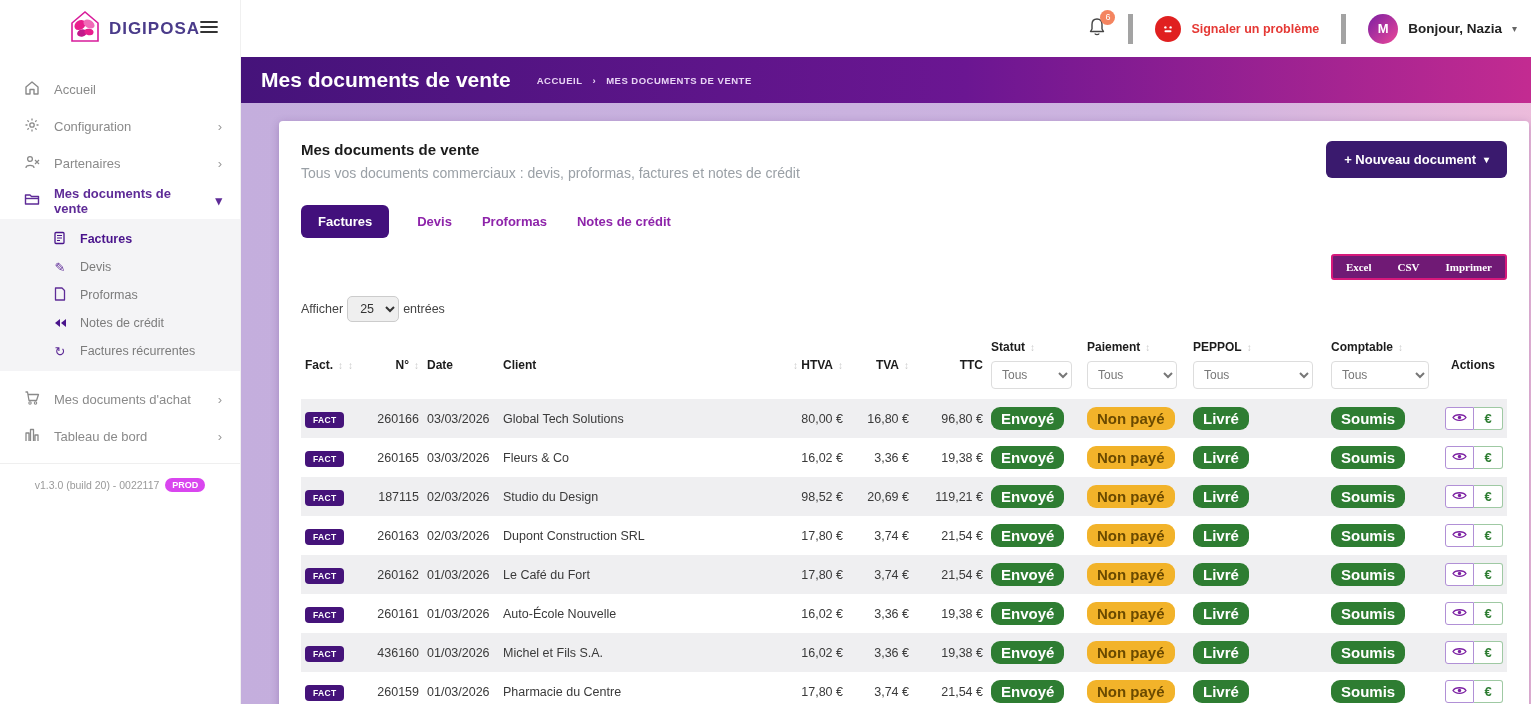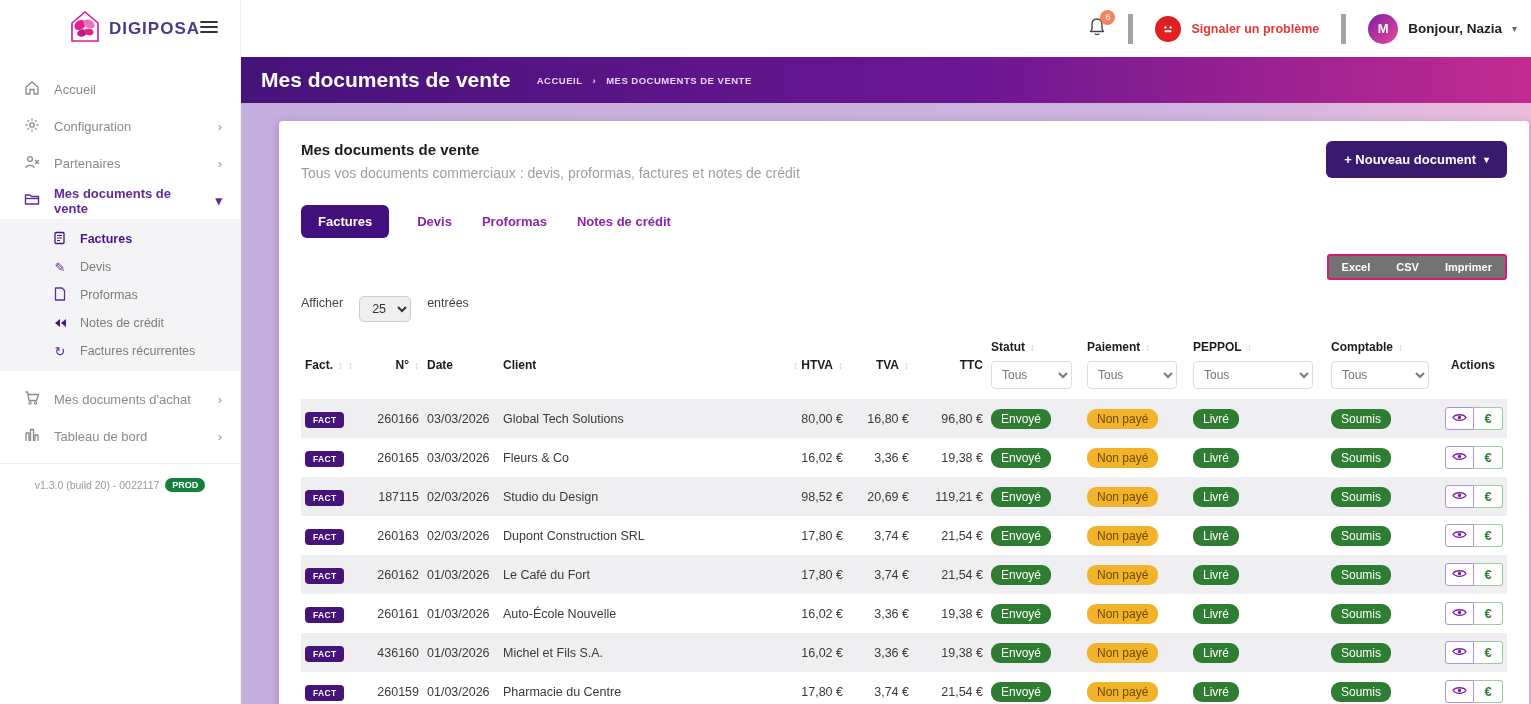--- a/index.html
+++ b/index.html
@@ -17,21 +17,21 @@
   .nav-item .lbl { flex:1; }
   .nav-item .chev { color:#9a9a9a; font-size:13px; }
   .nav-item.active { color:#5e2b97; font-weight:bold; }
   .nav-item.active .chev { color:#5e2b97; }
   .submenu { background:#f4f4f6; padding:6px 0; }
   .sub-item { display:flex; align-items:center; height:28px; padding-left:52px; gap:12px; font-size:12.5px; color:#7c7c7c; cursor:pointer; }
   .sub-item.active { color:#4a148c; font-weight:bold; }
   .sub-item .sicon { width:16px; text-align:center; color:#5e2b97; font-size:13px; }
   .nav-sep { border-top:1px solid #efefef; margin:8px 0; }
   .version-row { margin-top:14px; text-align:center; font-size:10.5px; color:#9a9a9a; display:flex; align-items:center; justify-content:center; gap:6px; }
-  .prod-badge { background:#15803d; color:#fff; font-size:9px; font-weight:bold; padding:2px 7px; border-radius:8px; }
+  .prod-badge { background:#d946ef; color:#fff; font-size:9px; font-weight:bold; padding:2px 7px; border-radius:8px; }
 
   
   .main { flex:1; display:flex; flex-direction:column; }
   .topbar { height:57px; background:#fff; display:flex; align-items:center; justify-content:flex-end; gap:0; padding-right:18px; }
   .top-item { display:flex; align-items:center; padding:0 22px; height:30px; border-left:5px solid #a3a3a3; gap:10px; }
   .top-item:first-child { border-left:none; }
   .bell-wrap { position:relative; cursor:pointer; }
   .bell-badge { position:absolute; top:-7px; right:-9px; background:#f4845f; color:#fff; border-radius:50%; width:15px; height:15px; font-size:9px; display:flex; align-items:center; justify-content:center; }
   .report { color:#e53935; font-size:12.5px; font-weight:bold; cursor:pointer; display:flex; align-items:center; gap:10px; }
   .report-icon { width:26px; height:26px; border-radius:50%; background:#e02020; display:flex; align-items:center; justify-content:center; }
@@ -52,44 +52,44 @@
   .card-title { font-size:15px; font-weight:bold; color:#1c1c1c; }
   .card-sub { font-size:14px; color:#9aa0a6; margin-top:7px; }
   .new-doc-btn { background:#3a1a6e; color:#fff; border:none; border-radius:6px; font-size:13px; font-weight:bold; padding:11px 18px; cursor:pointer; display:flex; align-items:center; gap:8px; font-family:inherit; }
   .new-doc-btn .caret { font-size:10px; }
 
   .tabs { display:flex; align-items:center; gap:26px; margin-top:24px; }
   .tab { font-size:13px; color:#8e24aa; font-weight:bold; cursor:pointer; padding:9px 2px; }
   .tab.active { background:#42107c; color:#fff; padding:9px 17px; border-radius:6px; }
 
   .export-row { display:flex; justify-content:flex-end; margin-top:16px; }
-  .export-group { display:flex; background:#737373; border:2px solid #d6197b; border-radius:3px; overflow:hidden; }
+  .export-group { display:flex; background:#701a75; border:2px solid #d6197b; border-radius:3px; overflow:hidden;font-family:Liberation Serif, serif; }
   .export-btn { color:#fff; font-size:11px; font-weight:bold; padding:5px 13px; cursor:pointer; background:transparent; border:none; font-family:inherit; }
 
   .controls-row { display:flex; justify-content:space-between; align-items:center; margin-top:16px; }
-  .show-wrap { display:flex; gap:16px; font-size:12.5px; color:#444; }
+  .show-wrap { display:flex; align-items:center; gap:4px; font-size:12.5px; color:#444; }
   .page-size { border:1px solid #ccc; border-radius:5px; padding:4px 8px; font-size:12.5px; color:#333; font-family:inherit; }
   .search-wrap { display:flex; align-items:center; gap:8px; font-size:12.5px; color:#444; }
   .search-input { border:1px solid #d5d5d5; border-radius:2px; width:170px; height:26px; padding:0 6px; font-family:inherit; }
 
   table { width:100%; border-collapse:collapse; table-layout:fixed; margin-top:14px; }
   col.c-fact{width:58px} col.c-num{width:64px} col.c-date{width:76px} col.c-client{width:262px}
   col.c-htva{width:86px} col.c-tva{width:66px} col.c-ttc{width:74px} col.c-statut{width:96px}
   col.c-paie{width:106px} col.c-pep{width:138px} col.c-compta{width:114px} col.c-act{width:66px}
   thead th { font-size:12px; color:#1c1c1c; text-align:left; font-weight:bold; padding:4px 4px 10px 4px; vertical-align:middle; }
   th .sort { color:#c9c9c9; font-size:10px; margin-left:5px; font-weight:normal; }
   th.num, td.num { text-align:right; }
   .th-filter { display:flex; flex-direction:column; gap:7px; }
   .th-filter .flabel { display:flex; align-items:center; }
   .filter-select { border:1px solid #ddd; border-radius:4px; padding:5px 6px; font-size:12px; color:#777; width:92%; font-family:inherit; background:#fff; }
   th.actions-th { text-align:left; padding-left:10px; }
   tbody td { font-size:12.5px; color:#3a3a3a; padding:8px 4px; height:34px; vertical-align:middle; white-space:nowrap; overflow:hidden; }
   tbody tr:nth-child(odd) { background:#efeff1; }
   .badge-type { background:#45137a; color:#fff; font-size:8.5px; font-weight:bold; padding:3px 8px; border-radius:4px; letter-spacing:.3px; }
-  .pill { font-size:12px; font-weight:normal; padding:3px 10px; border-radius:9px; display:inline-block; }
+  .pill { font-size:15px; font-weight:bold; padding:3px 10px; border-radius:9px; display:inline-block; }
   .pill-green { background:#2e7d32; color:#fff; }
   .pill-amber { background:#f2b32a; color:#6b4a00; }
   .act-group { display:flex; }
   .act-btn { width:30px; height:23px; background:#fff; display:flex; align-items:center; justify-content:center; cursor:pointer; }
   .act-view { border:1px solid #b190d6; border-radius:3px 0 0 3px; }
   .act-euro { border:1px solid #9fc9a3; border-left:none; border-radius:0 3px 3px 0; color:#2e7d32; font-size:13px; font-weight:bold; }
 </style>
 </head>
 <body>
 

